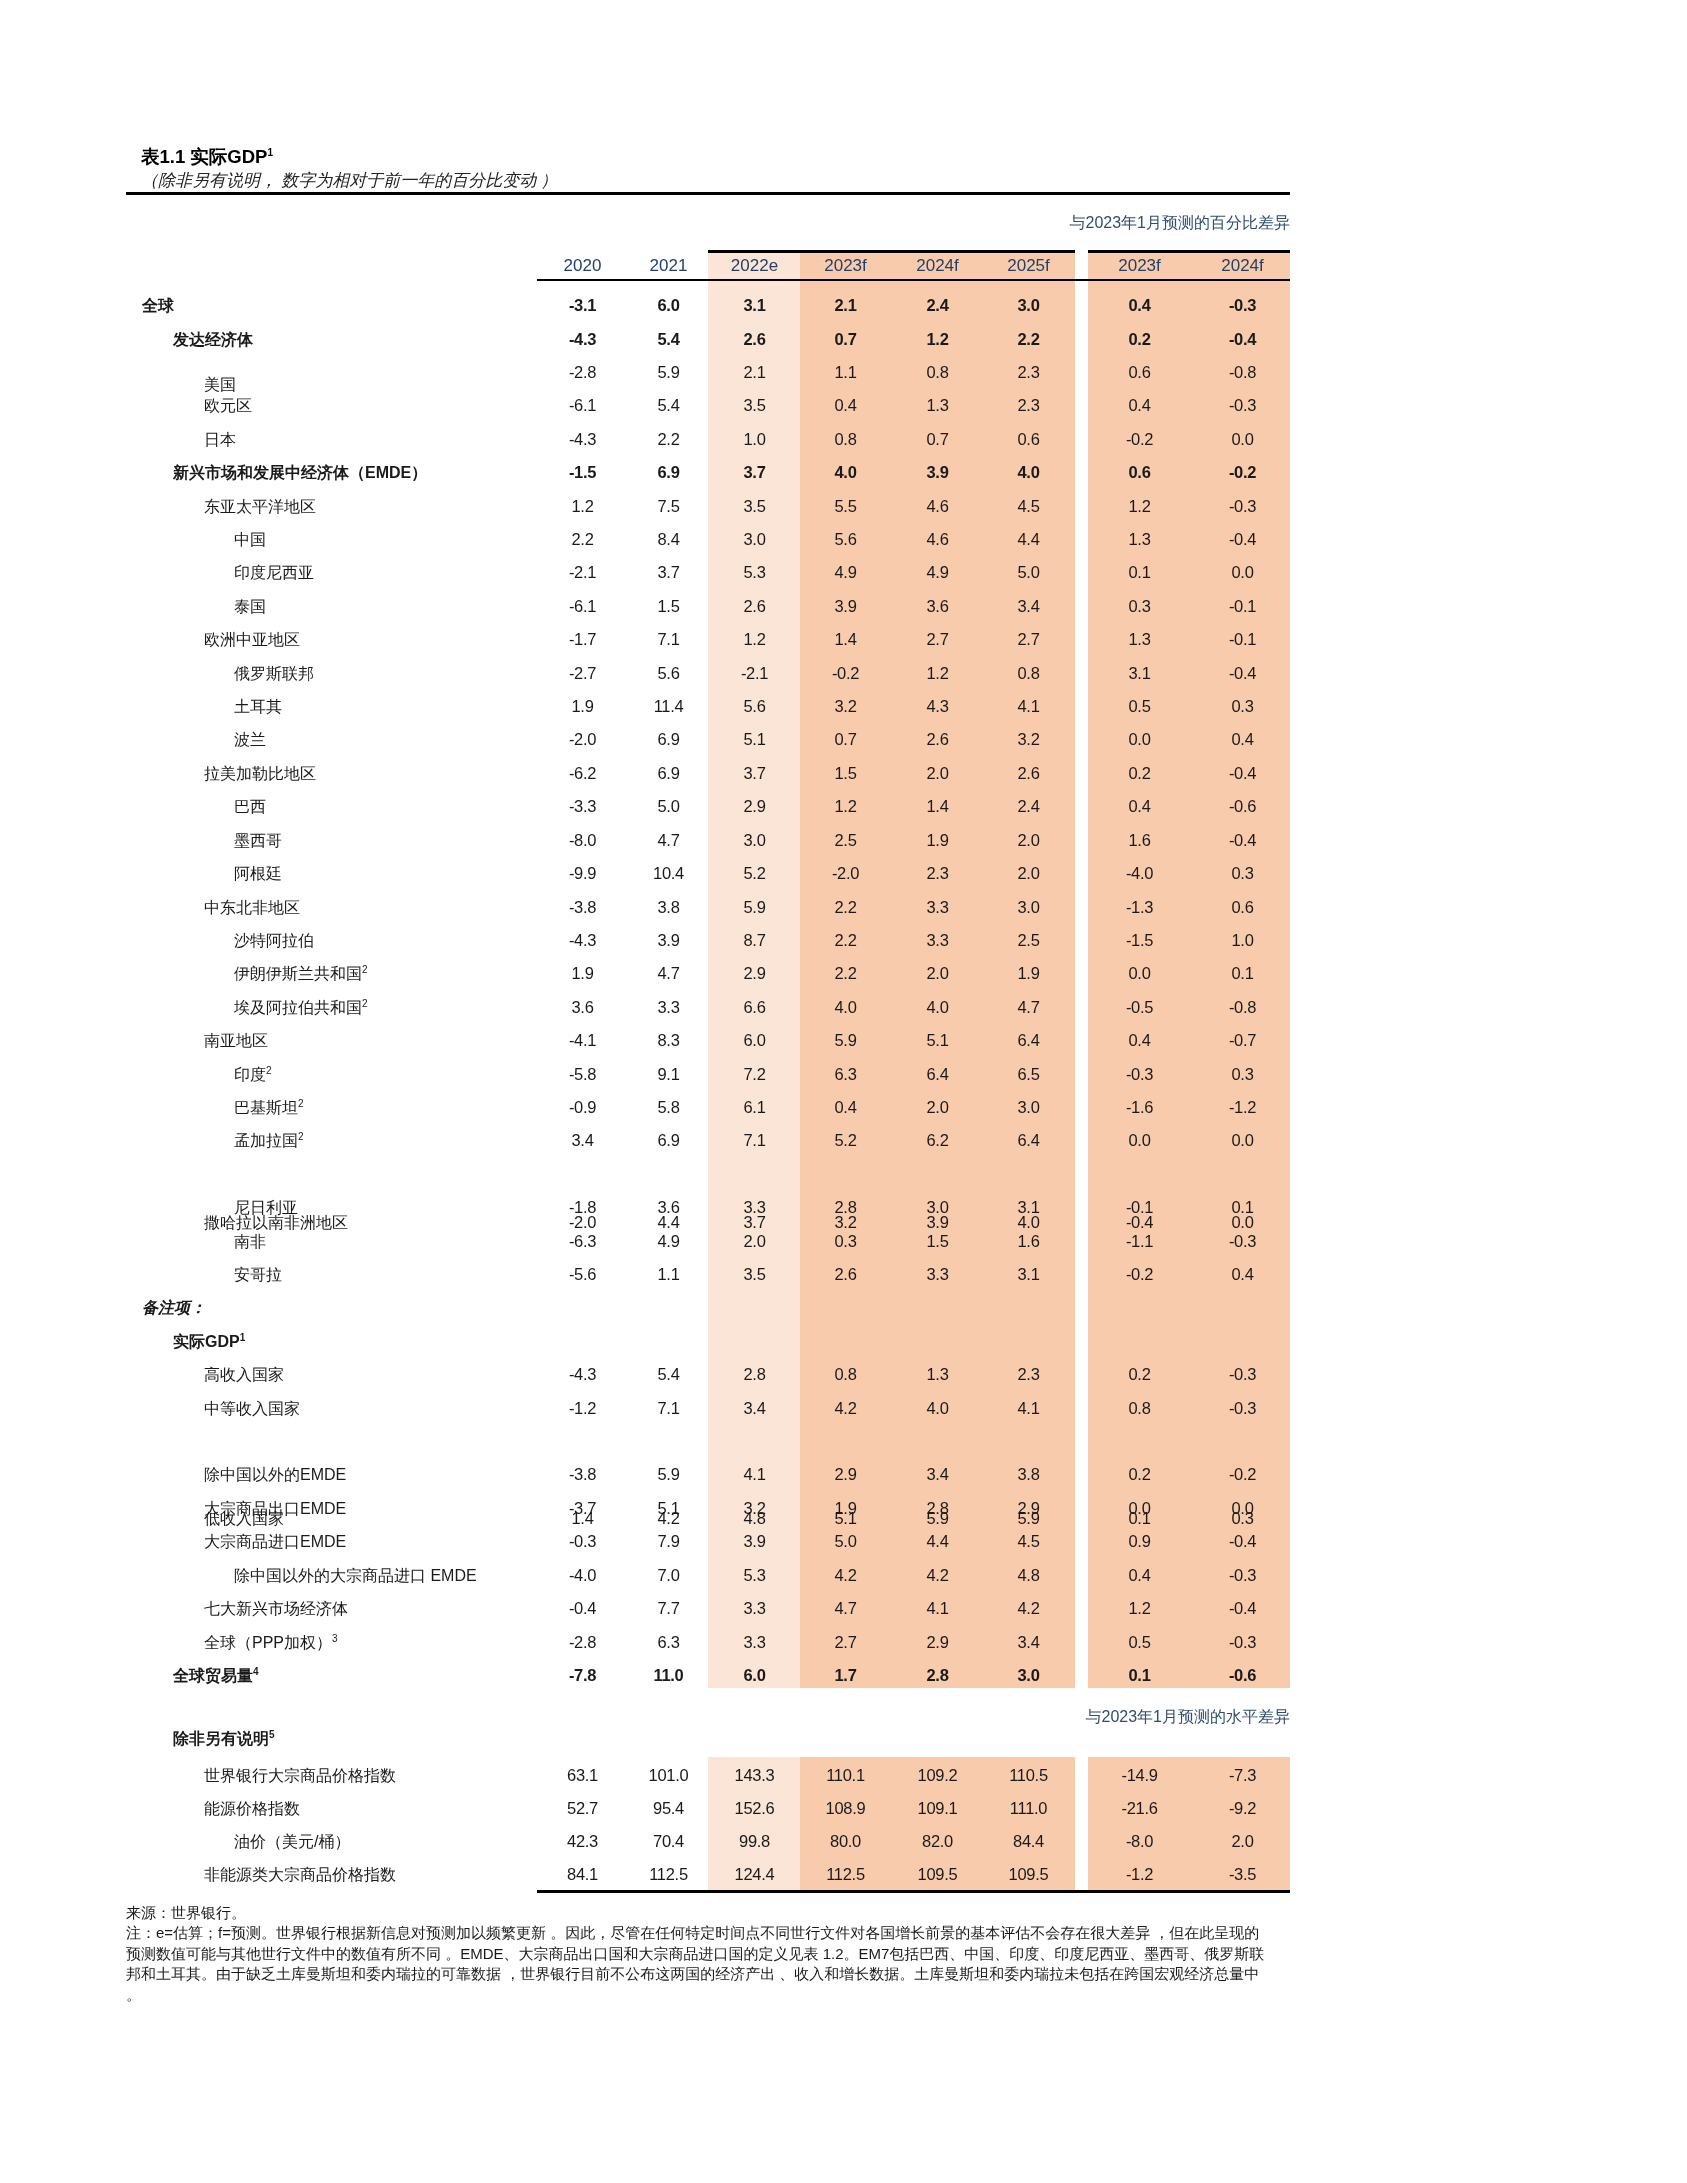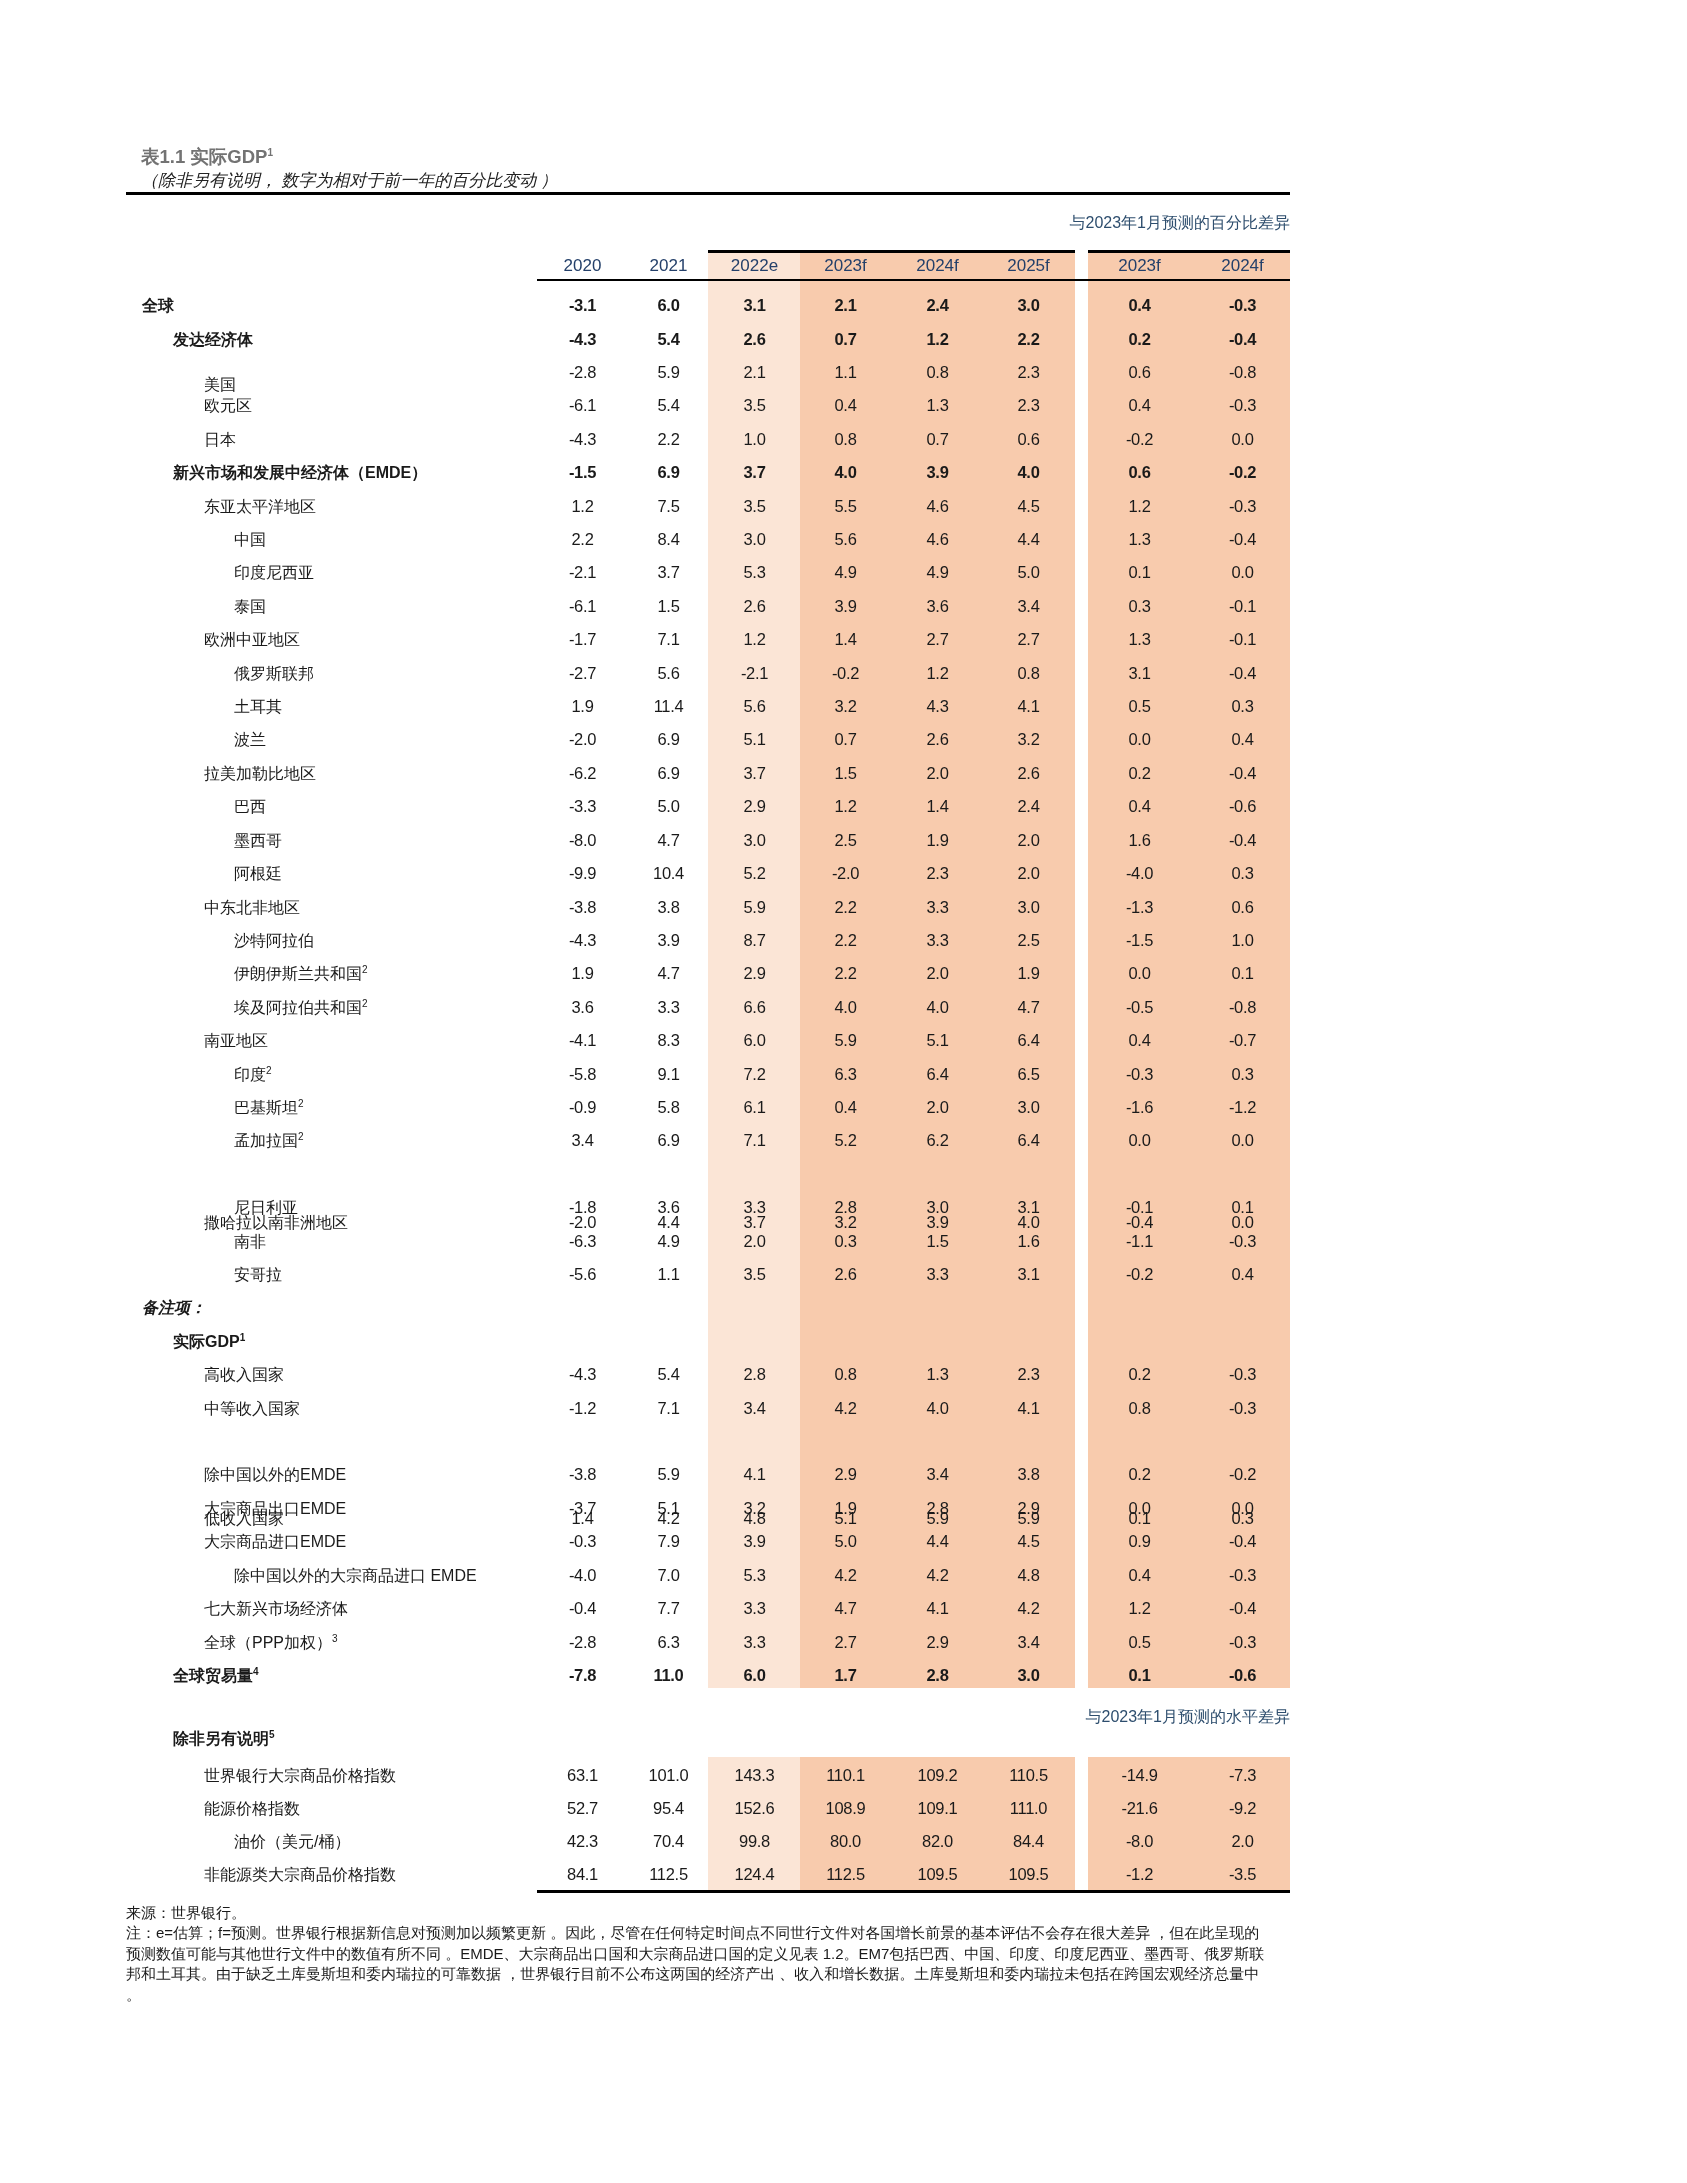--- a/index.html
+++ b/index.html
@@ -1,21 +1,21 @@
 <!DOCTYPE html>
 <html style="font-size:10.6px"><head>
 <meta charset="utf-8">
 <style>
   html,body{margin:0;padding:0;background:#ffffff;}
   #page{position:relative;width:1687px;height:2183px;background:#ffffff;overflow:hidden;
         font-family:"Liberation Sans","DejaVu Sans",sans-serif;color:#1a1a1a;}
   .abs{position:absolute;}
   .nowrap{white-space:nowrap;}
   
-  #doc-title{left:141px;top:144px;font-size:18.5px;font-weight:bold;color:#737373;}
+  #doc-title{left:141px;top:144px;font-size:18.5px;font-weight:bold;color:#000000;}
   #doc-subtitle{left:141px;top:169px;font-size:17px;font-style:italic;color:#222222;
                 font-family:"Liberation Serif","DejaVu Serif",serif;}
   .rule{background:#000000;}
   
   .diff-note{left:126px;width:1164px;text-align:right;font-size:16px;color:#2E4E6E;}
   
   .col-head{font-size:17px;color:#24406A;text-align:center;width:93px;line-height:26.5px;}
   
   .shade-light{background:#FBE5D6;}
   .shade-mid{background:#F8CBAD;}

